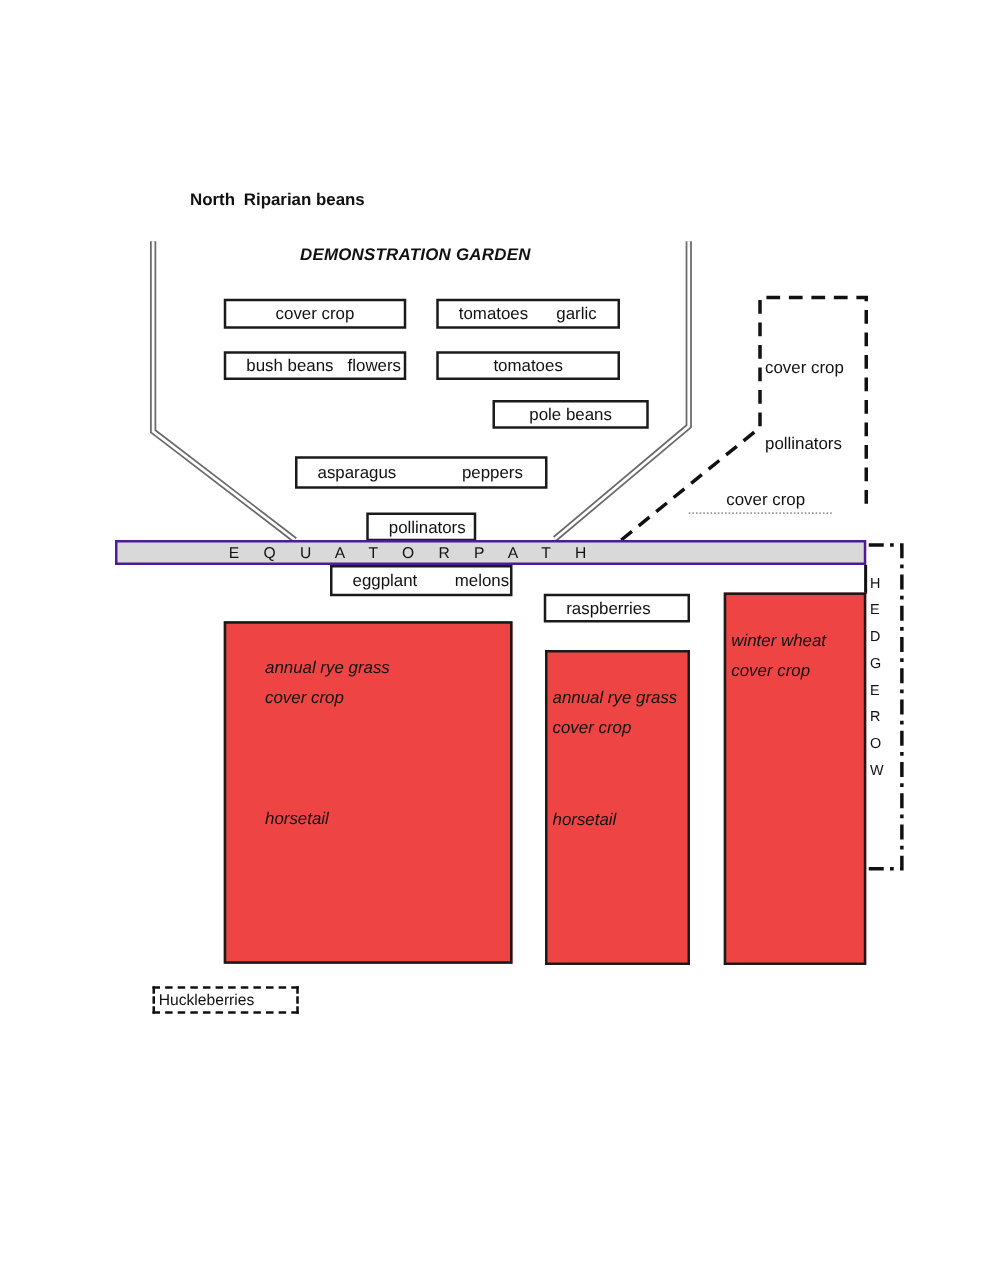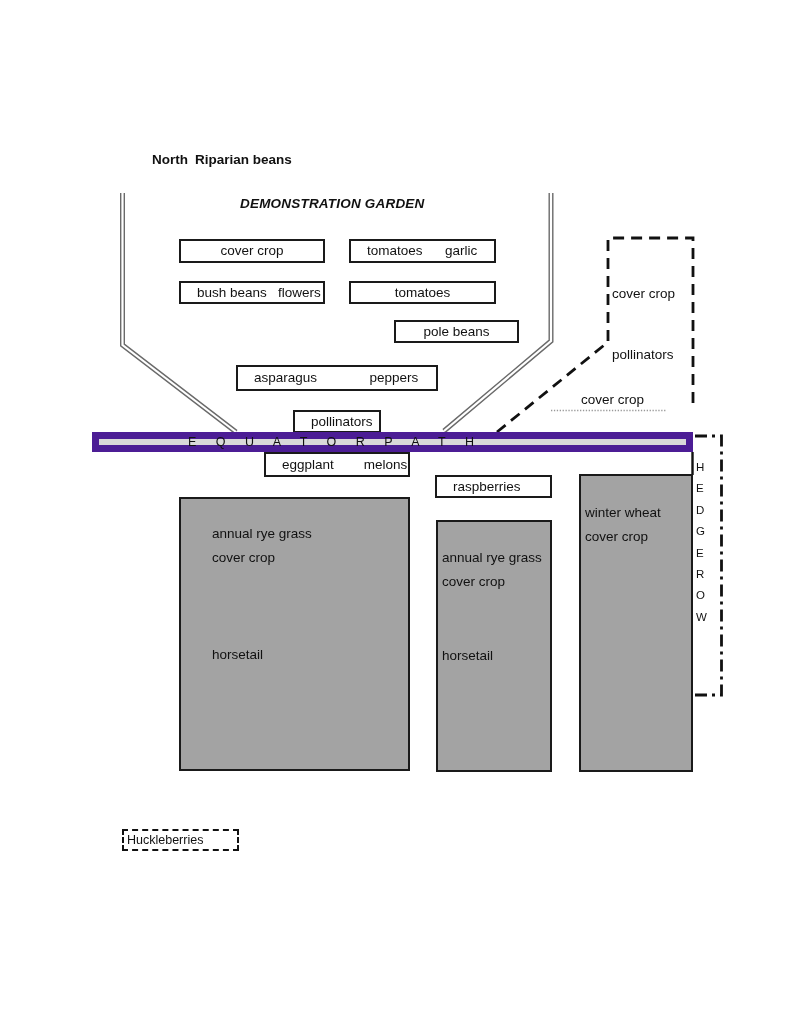--- a/index.html
+++ b/index.html
@@ -26,32 +26,32 @@
   .bed {
     position: absolute; box-sizing: border-box;
     border: 2px solid #1a1a1a; background: #ffffff;
     display: flex; align-items: center;
     font-size: 13.5px; white-space: pre; line-height: 1;
   }
   .bed.center { justify-content: center; }
   .bed.lpad { padding-left: 16px; }
   .bigbed {
     position: absolute; box-sizing: border-box;
-    border: 2px solid #1a1a1a; background: #a3a3a3;
+    border: 2px solid #1a1a1a; background: #ef4444; font-style: italic;
   }
   .bigbed .bl { position: absolute; font-size: 13.5px; white-space: pre; line-height: 1; }
   .dashedbed {
     position: absolute; box-sizing: border-box;
     border: 2.5px dashed #111111; background: #ffffff;
     display: flex; align-items: center; padding-left: 3px;
-    font-size: 12.5px; white-space: pre; line-height: 1; margin-top: 40px;
+    font-size: 12.5px; white-space: pre; line-height: 1;
   }
   .pathbar {
     position: absolute; left: 92px; top: 432px; width: 601px; height: 20px;
-    box-sizing: border-box; background: #d9d9d9; border: 7px solid #4c1d95;
+    box-sizing: border-box; background: #d9d9d9; border: 2px solid #4c1d95;
     display: flex; align-items: center;
   }
   .pathbar .ptext {
     padding-left: 89px; font-size: 12.5px; letter-spacing: 8px;
     white-space: pre; line-height: 1;
   }
   .freelabel { position: absolute; font-size: 13.5px; white-space: pre; line-height: 1; }
   .hedgerow {
     position: absolute; left: 696px; top: 457px; width: 13px;
     font-size: 11.5px; line-height: 21.4px; word-break: break-all;

